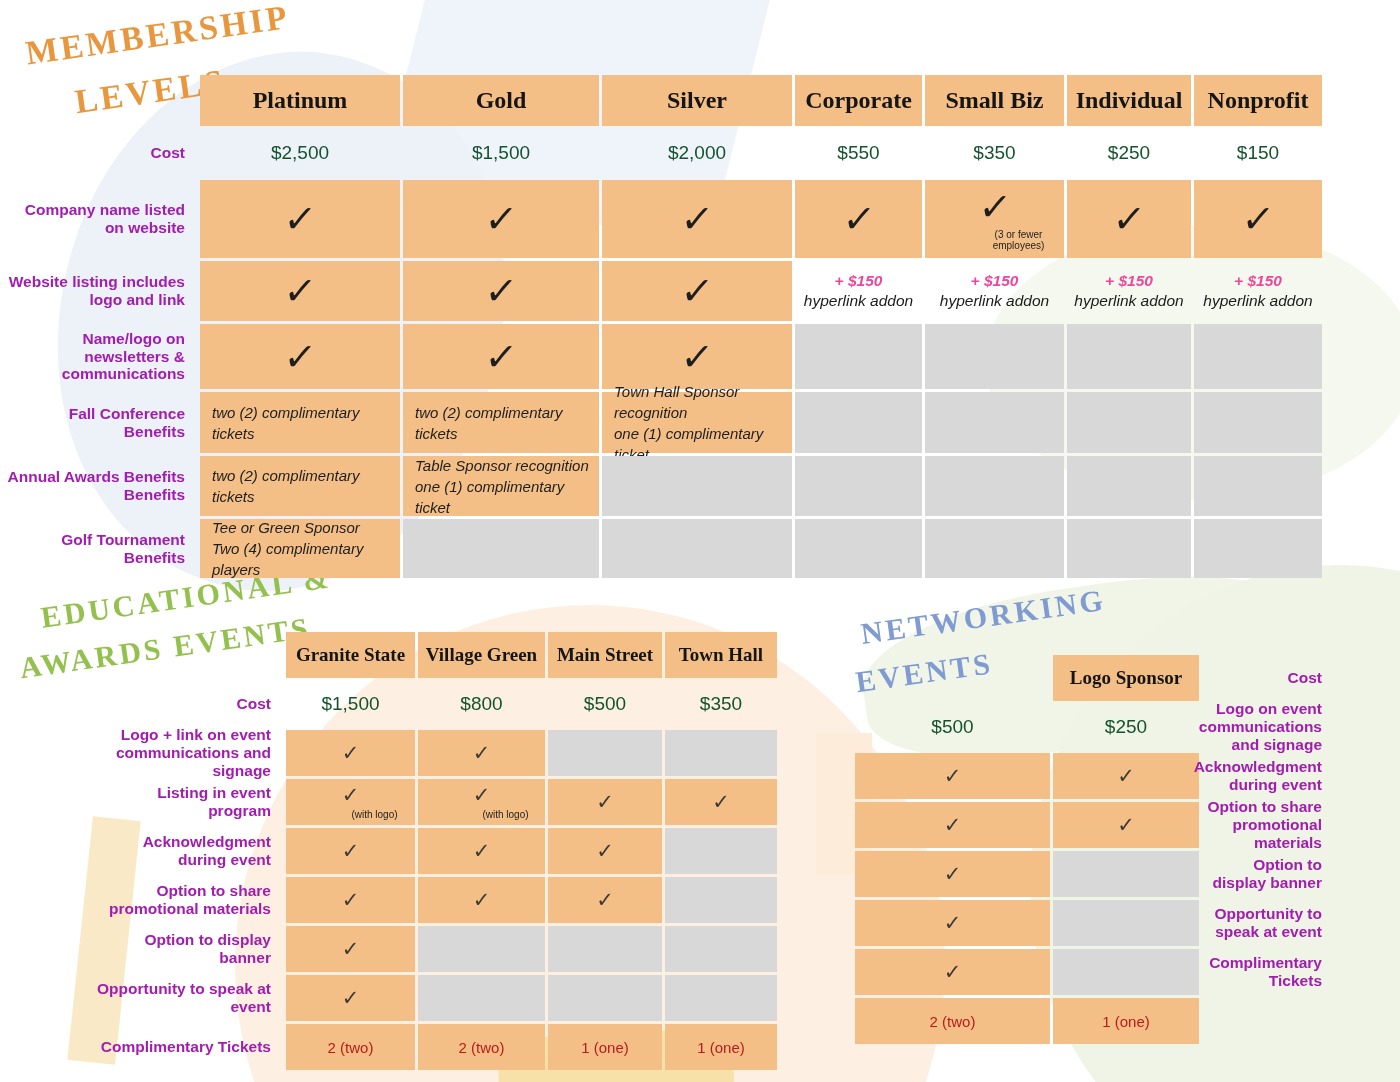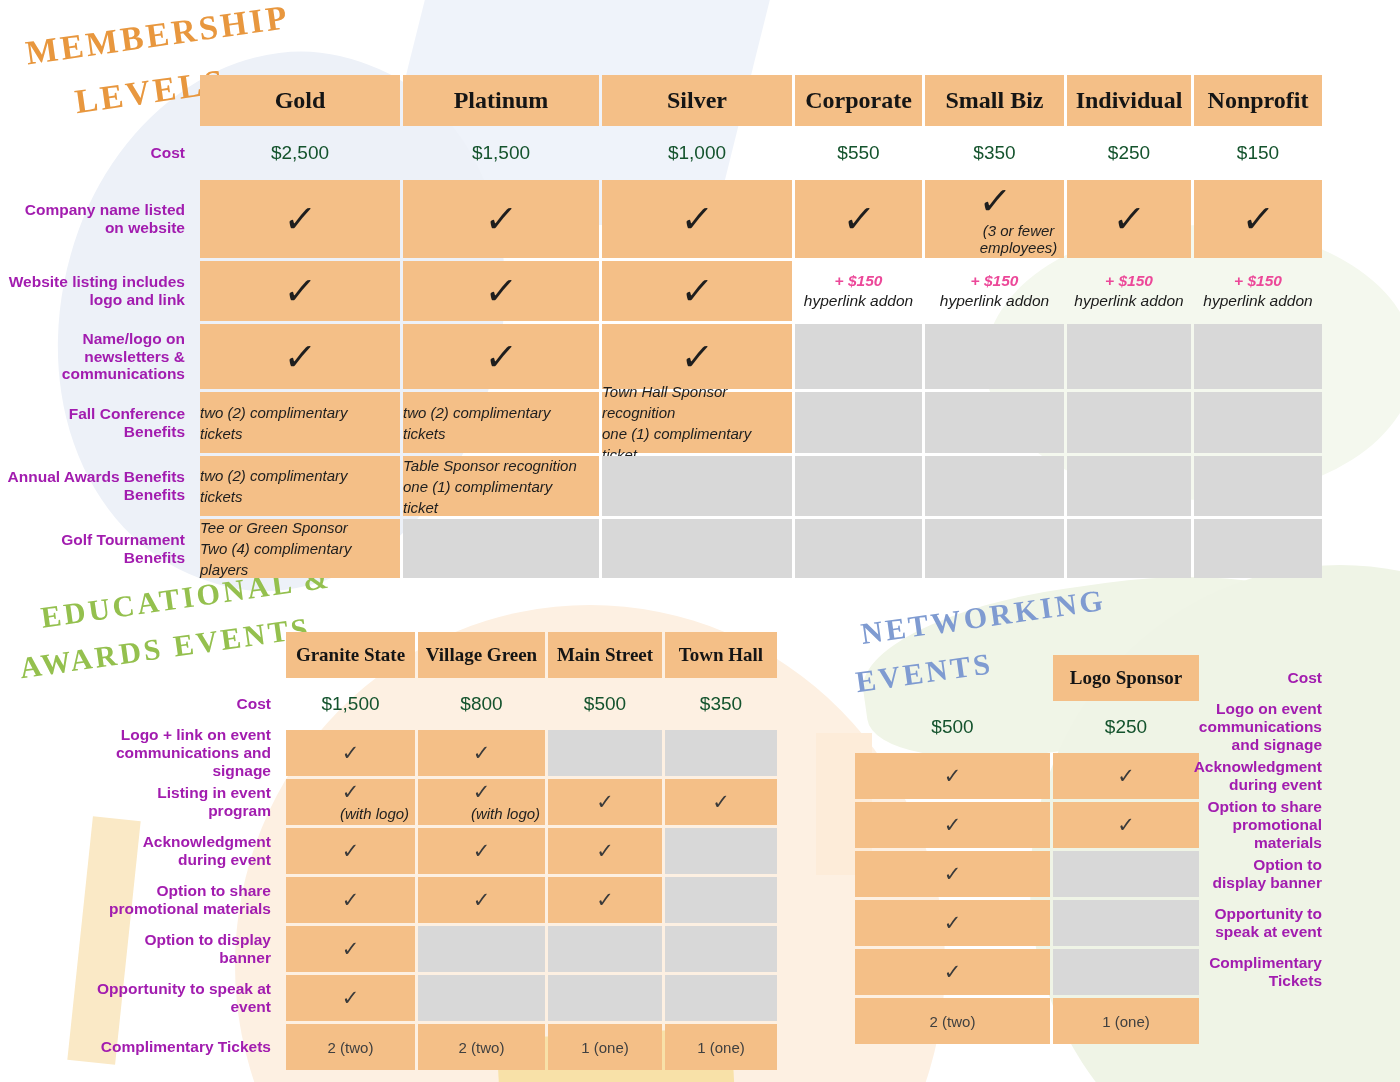--- a/index.html
+++ b/index.html
@@ -42,28 +42,28 @@
   .membership .hcell{font-size:24px;}
   .educational .hcell,.networking .hcell{font-size:19px;}
 
   .lbl{display:flex;align-items:center;justify-content:flex-end;text-align:right;
        font-weight:700;font-size:15.5px;line-height:1.15;color:#a21caf;padding-right:12px;}
   .costv{display:flex;align-items:center;justify-content:center;font-size:19px;color:#14532d;}
 
   .cell{display:flex;flex-direction:column;align-items:center;justify-content:center;text-align:center;}
   .cell.orange{background:var(--orange);}
   .cell.gray{background:var(--gray);}
-  .cell.left{align-items:flex-start;text-align:left;padding:2px 8px 2px 0;}
+  .cell.left{align-items:flex-start;text-align:left;padding:2px 8px 2px 12px;}
 
   .check{font-family:"DejaVu Sans",sans-serif;font-weight:700;color:#1e1e1e;line-height:1;}
   .membership .check{font-size:38px;transform:skewX(-6deg);}
   .educational .check,.networking .check{font-size:21px;color:#3a3a3a;}
-  .note{font-style:italic;font-size:15px;color:#1e1e1e;margin-top:3px;line-height:1.1;margin-left:48px;}
+  .note{font-size:10px;color:#1e1e1e;margin-top:3px;line-height:1.1;margin-left:48px;}
   .itl{font-style:italic;font-size:15px;color:#1e1e1e;line-height:1.4;}
-  .plain{font-size:15px;color:#404040;}
+  .plain{font-size:15px;color:#b91c1c;}
   .addon-top{font-weight:700;font-style:italic;font-size:15.5px;color:#ec4899;line-height:1.3;}
   .addon-sub{font-style:italic;font-size:15.5px;color:#1b1b1b;line-height:1.3;}
 </style>
 </head>
 <body>
 
 <div class="page">
 
   <div class="wm wm-blue-band"></div>
   <div class="wm wm-blue-swoosh"></div>
@@ -83,31 +83,31 @@
     <div class="t-line l1">EDUCATIONAL &amp;</div>
     <div class="t-line l2">AWARDS EVENTS</div>
   </div>
   <div class="title title-n" style="color: rgb(127, 155, 209);">
     <div class="t-line l1">NETWORKING</div>
     <div class="t-line l2">EVENTS</div>
   </div>
 
   <div class="ptable membership" style="grid-template-columns: 191px 200px 196px 190px 127px 139px 124px 128px; grid-template-rows: 51px 48px 78px 60px 65px 61px 60px 59px;">
       <div></div>
+      <div class="hcell">Platinum</div>
       <div class="hcell">Gold</div>
-      <div class="hcell">Platinum</div>
       <div class="hcell">Silver</div>
       <div class="hcell">Corporate</div>
       <div class="hcell">Small Biz</div>
       <div class="hcell">Individual</div>
       <div class="hcell">Nonprofit</div>
       <div class="lbl">Cost</div>
       <div class="costv">$2,500</div>
       <div class="costv">$1,500</div>
-      <div class="costv">$1,000</div>
+      <div class="costv">$2,000</div>
       <div class="costv">$550</div>
       <div class="costv">$350</div>
       <div class="costv">$250</div>
       <div class="costv">$150</div>
       <div class="lbl">Company name listed on website</div>
       <div class="cell orange">
         <div class="check">✓</div>
       </div>
       <div class="cell orange">
         <div class="check">✓</div>

